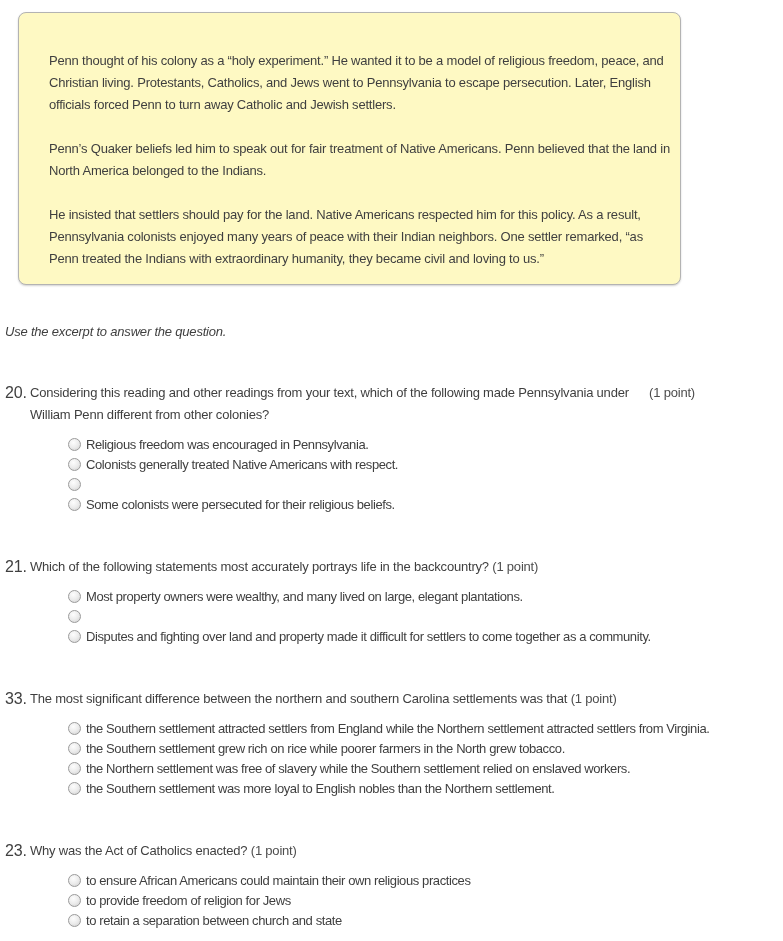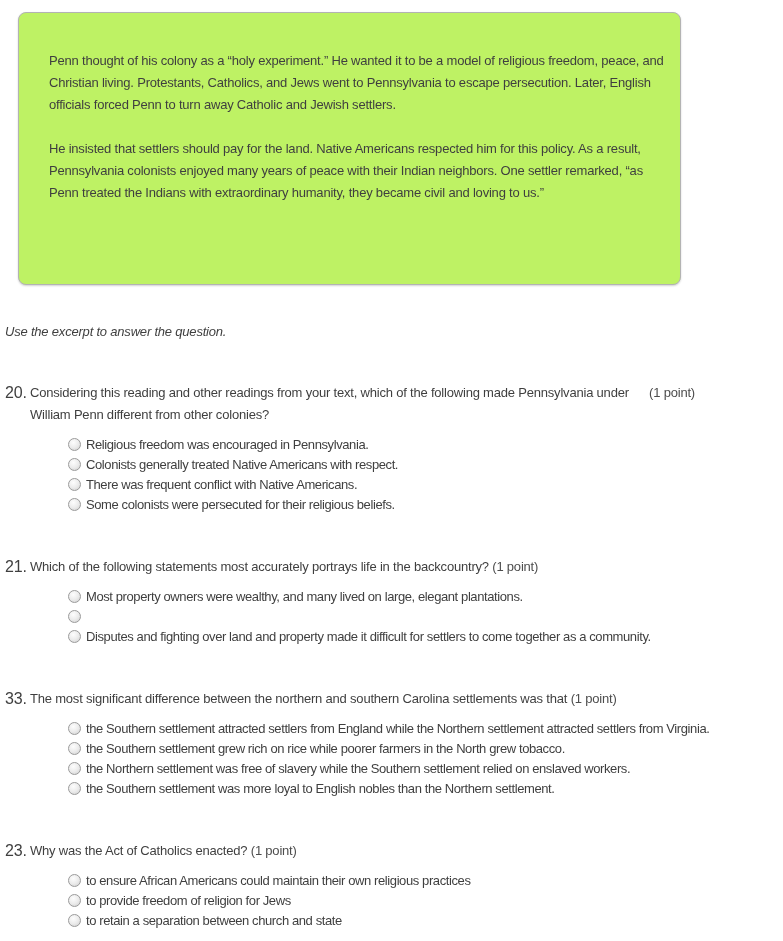--- a/index.html
+++ b/index.html
@@ -18,21 +18,21 @@
     position: absolute;
     left: 18px;
     top: 12px;
     width: 663px;
     height: 273px;
     border: 1px solid #b3b3b3;
     border-radius: 8px;
     box-shadow: 0 1px 2px rgba(0,0,0,0.18);
     padding: 37px 8px 0 30px;
     overflow: hidden;
-    background: #bef264;
+    background: #fef9c3;
   }
   .excerpt-panel p {
     width: 625px;
     font-size: 13px;
     line-height: 22px;
     letter-spacing: -0.2px;
     margin-bottom: 22px;
     color: #3f3f3f;
   }
 
@@ -108,20 +108,21 @@
     text-align: center;
   }
 </style>
 </head>
 <body>
 
 <div class="page">
 
   <div class="excerpt-panel">
     <p>Penn thought of his colony as a “holy experiment.” He wanted it to be a model of religious freedom, peace, and Christian living. Protestants, Catholics, and Jews went to Pennsylvania to escape persecution. Later, English officials forced Penn to turn away Catholic and Jewish settlers.</p>
+    <p>Penn’s Quaker beliefs led him to speak out for fair treatment of Native Americans. Penn believed that the land in North America belonged to the Indians.</p>
     <p>He insisted that settlers should pay for the land. Native Americans respected him for this policy. As a result, Pennsylvania colonists enjoyed many years of peace with their Indian neighbors. One settler remarked, “as Penn treated the Indians with extraordinary humanity, they became civil and loving to us.”</p>
   </div>
 
   <div class="main">
 
     <div class="instruction">Use the excerpt to answer the question.</div>
 
     <div class="question">
       <div class="q-head">
         <span class="q-num">20.</span>
@@ -134,21 +135,20 @@
         <div class="option">
           <span class="radio"></span>
           <span class="opt-label">Religious freedom was encouraged in Pennsylvania.</span>
         </div>
         <div class="option">
           <span class="radio"></span>
           <span class="opt-label">Colonists generally treated Native Americans with respect.</span>
         </div>
         <div class="option">
           <span class="radio"></span>
-          <span class="opt-label">There was frequent conflict with Native Americans.</span>
         </div>
         <div class="option">
           <span class="radio"></span>
           <span class="opt-label">Some colonists were persecuted for their religious beliefs.</span>
         </div>
       </div>
     </div>
 
     <div class="question">
       <div class="q-head">

